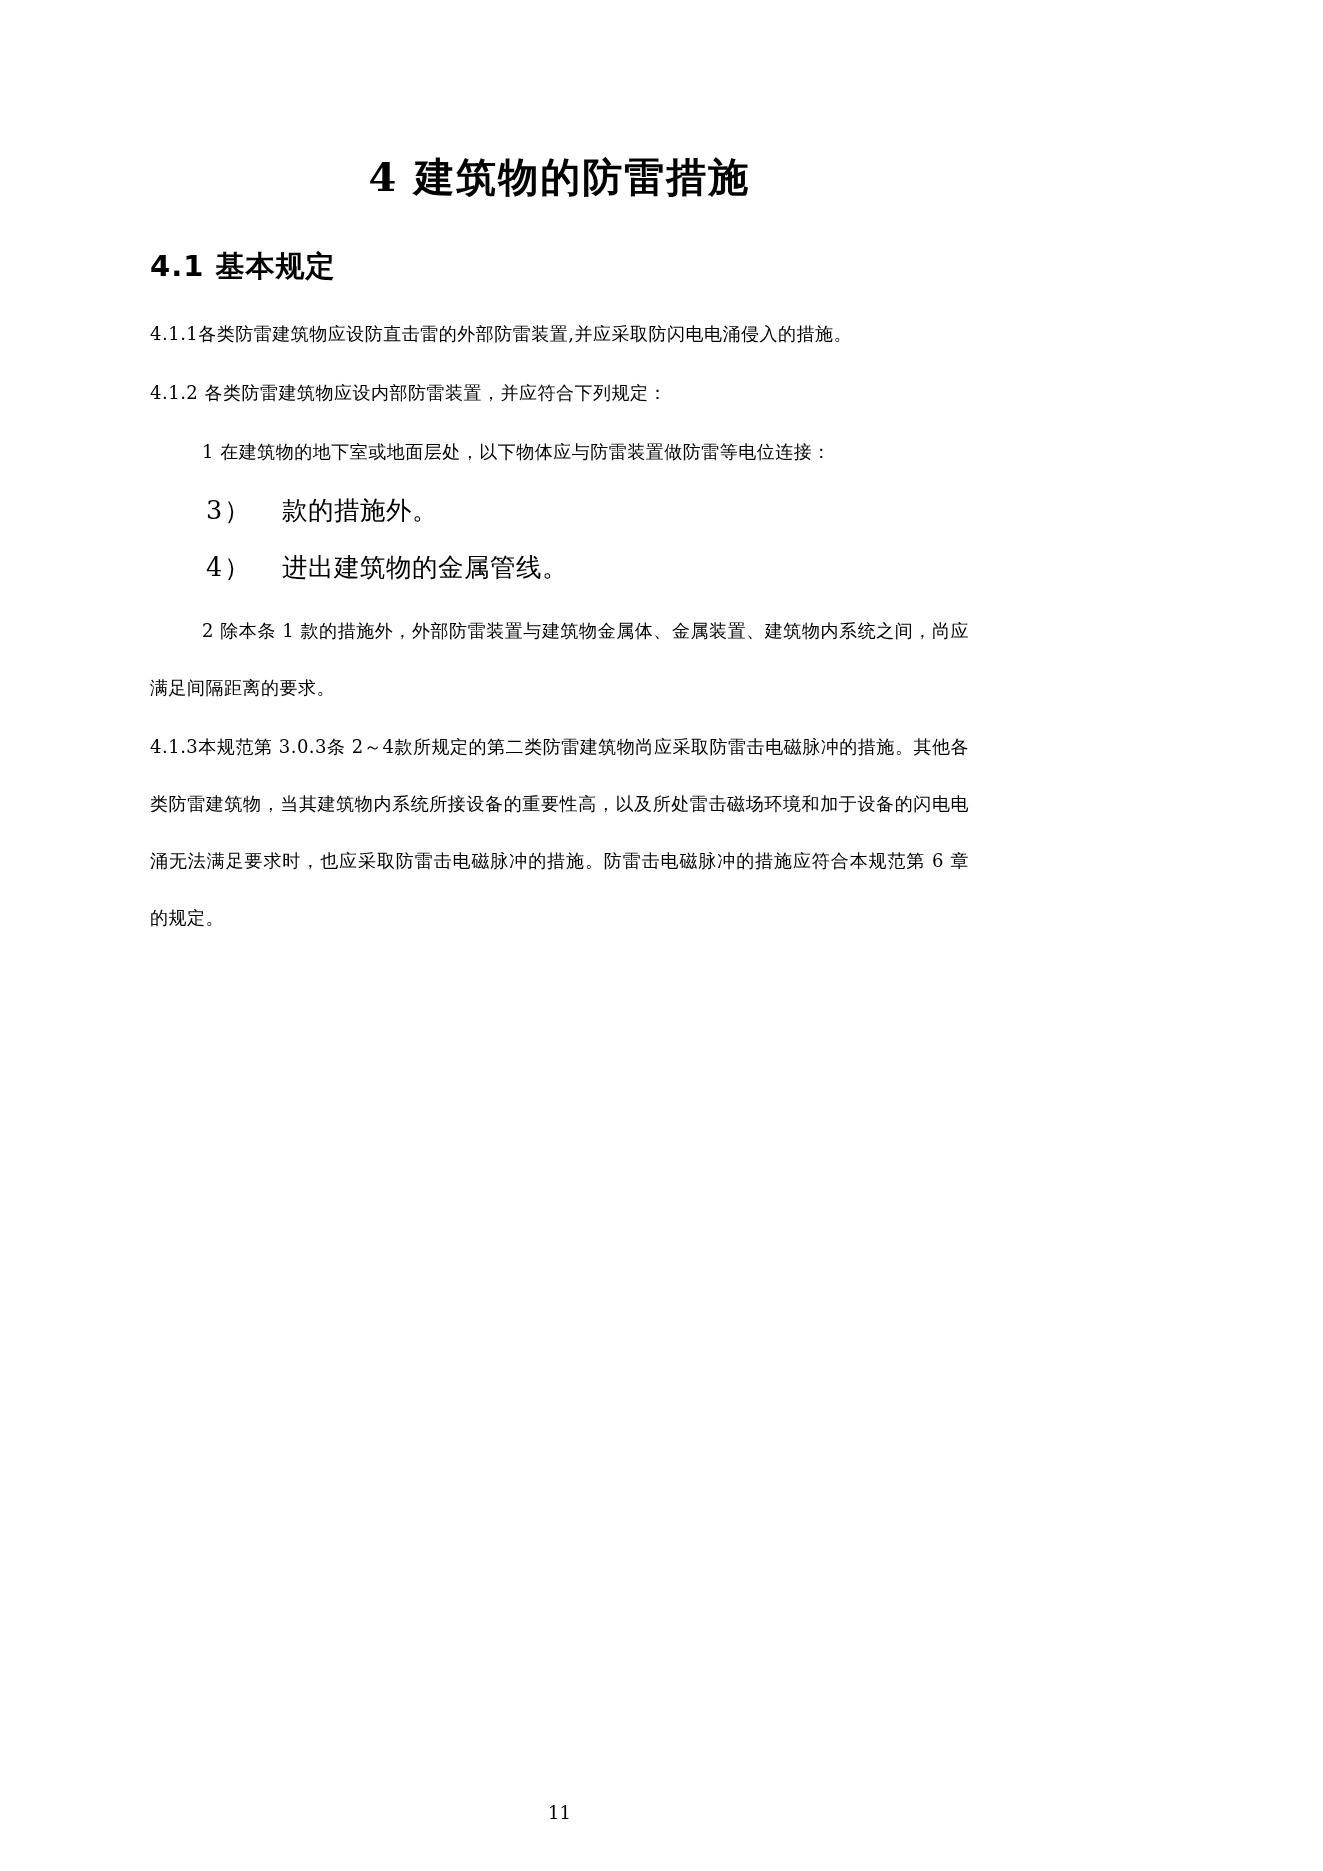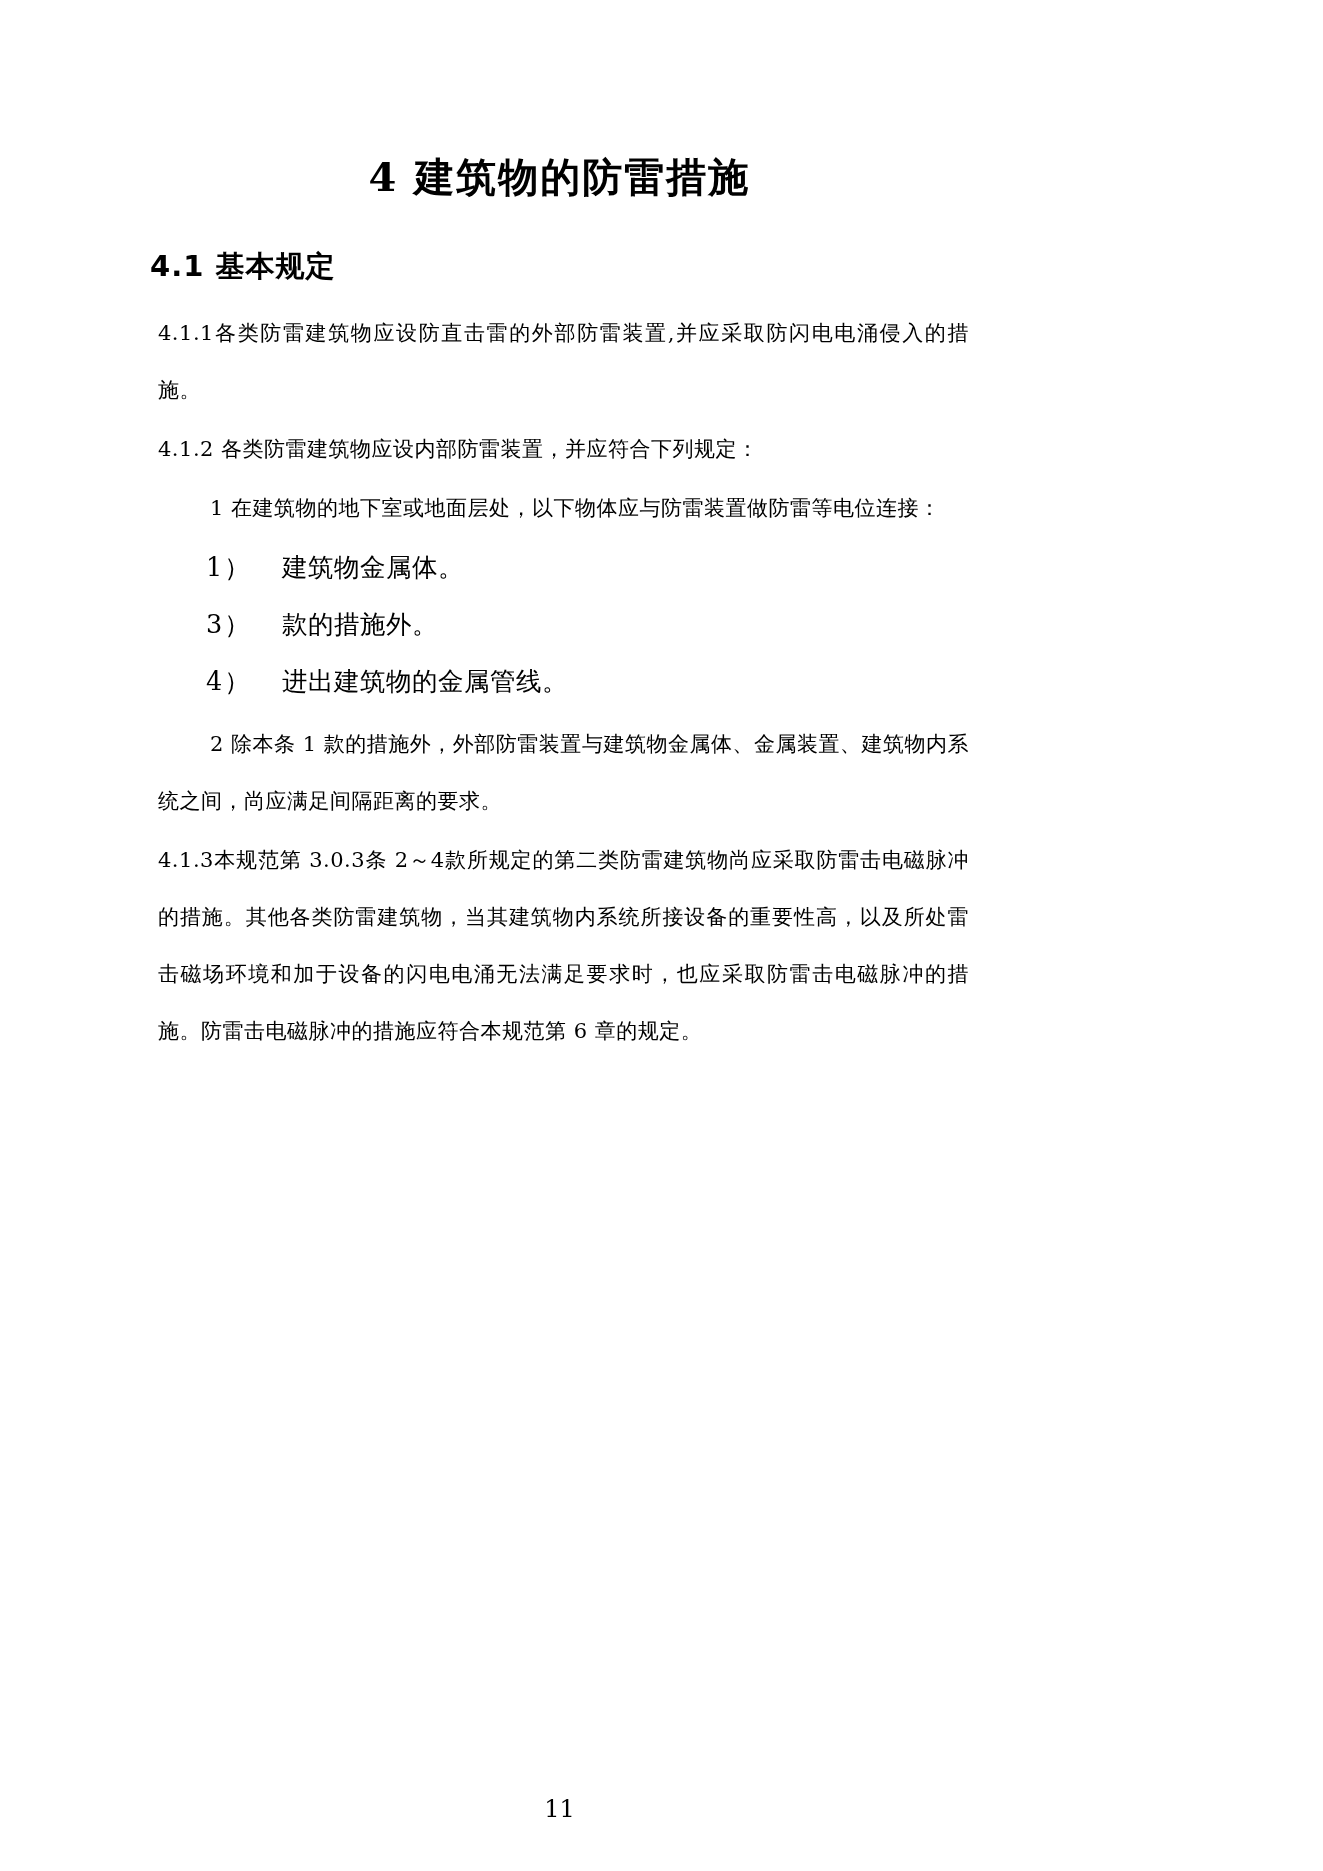--- a/index.html
+++ b/index.html
@@ -31,25 +31,25 @@
     font-family: "DejaVu Serif", "Liberation Serif", serif;
   }
   .section-heading {
     font-size: 29px;
     font-weight: bold;
     margin: 0 0 18px 0;
     letter-spacing: 1px;
     font-family: "DejaVu Sans", "Liberation Sans", sans-serif;
   }
   .para {
-    font-size: 21px;
+    font-size: 18px;
     line-height: 57px;
     text-align: justify;
     text-justify: inter-ideograph;
-    margin: 0 0 2px 8px;
+    margin: 0 0 2px 0;
     letter-spacing: 0.5px;
   }
   .indent1 {
     text-indent: 52px;
   }
   .list-item {
     font-size: 25.5px;
     line-height: 57px;
     margin: 0;
     padding-left: 56px;
@@ -60,21 +60,21 @@
     min-width: 76px;
     letter-spacing: 2px;
   }
   .spacer-sm { height: 6px; }
   .page-number {
     position: absolute;
     bottom: 48px;
     left: 0;
     width: 100%;
     text-align: center;
-    font-size: 24px;
+    font-size: 18px;
     font-family: "DejaVu Serif", "Liberation Serif", serif;
     color: #000;
   }
 </style>
 </head>
 <body>
 
 <div class="page">
 
   <h1 class="doc-title">4 建筑物的防雷措施</h1>
@@ -82,23 +82,20 @@
   <h2 class="section-heading">4.1 基本规定</h2>
 
   <p class="para">4.1.1各类防雷建筑物应设防直击雷的外部防雷装置,并应采取防闪电电涌侵入的措施。</p>
 
 
   <p class="para">4.1.2 各类防雷建筑物应设内部防雷装置，并应符合下列规定：</p>
 
   <p class="para indent1">1 在建筑物的地下室或地面层处，以下物体应与防雷装置做防雷等电位连接：</p>
 
   <p class="list-item">
-    <span class="num">1）</span><span>建筑物金属体。</span>
-  </p>
-  <p class="list-item">
     <span class="num">3）</span><span>款的措施外。</span>
   </p>
   <p class="list-item">
     <span class="num">4）</span><span>进出建筑物的金属管线。</span>
   </p>
 
   <div class="spacer-sm"></div>
 
   <p class="para indent1">2 除本条 1 款的措施外，外部防雷装置与建筑物金属体、金属装置、建筑物内系统之间，尚应满足间隔距离的要求。</p>
 

